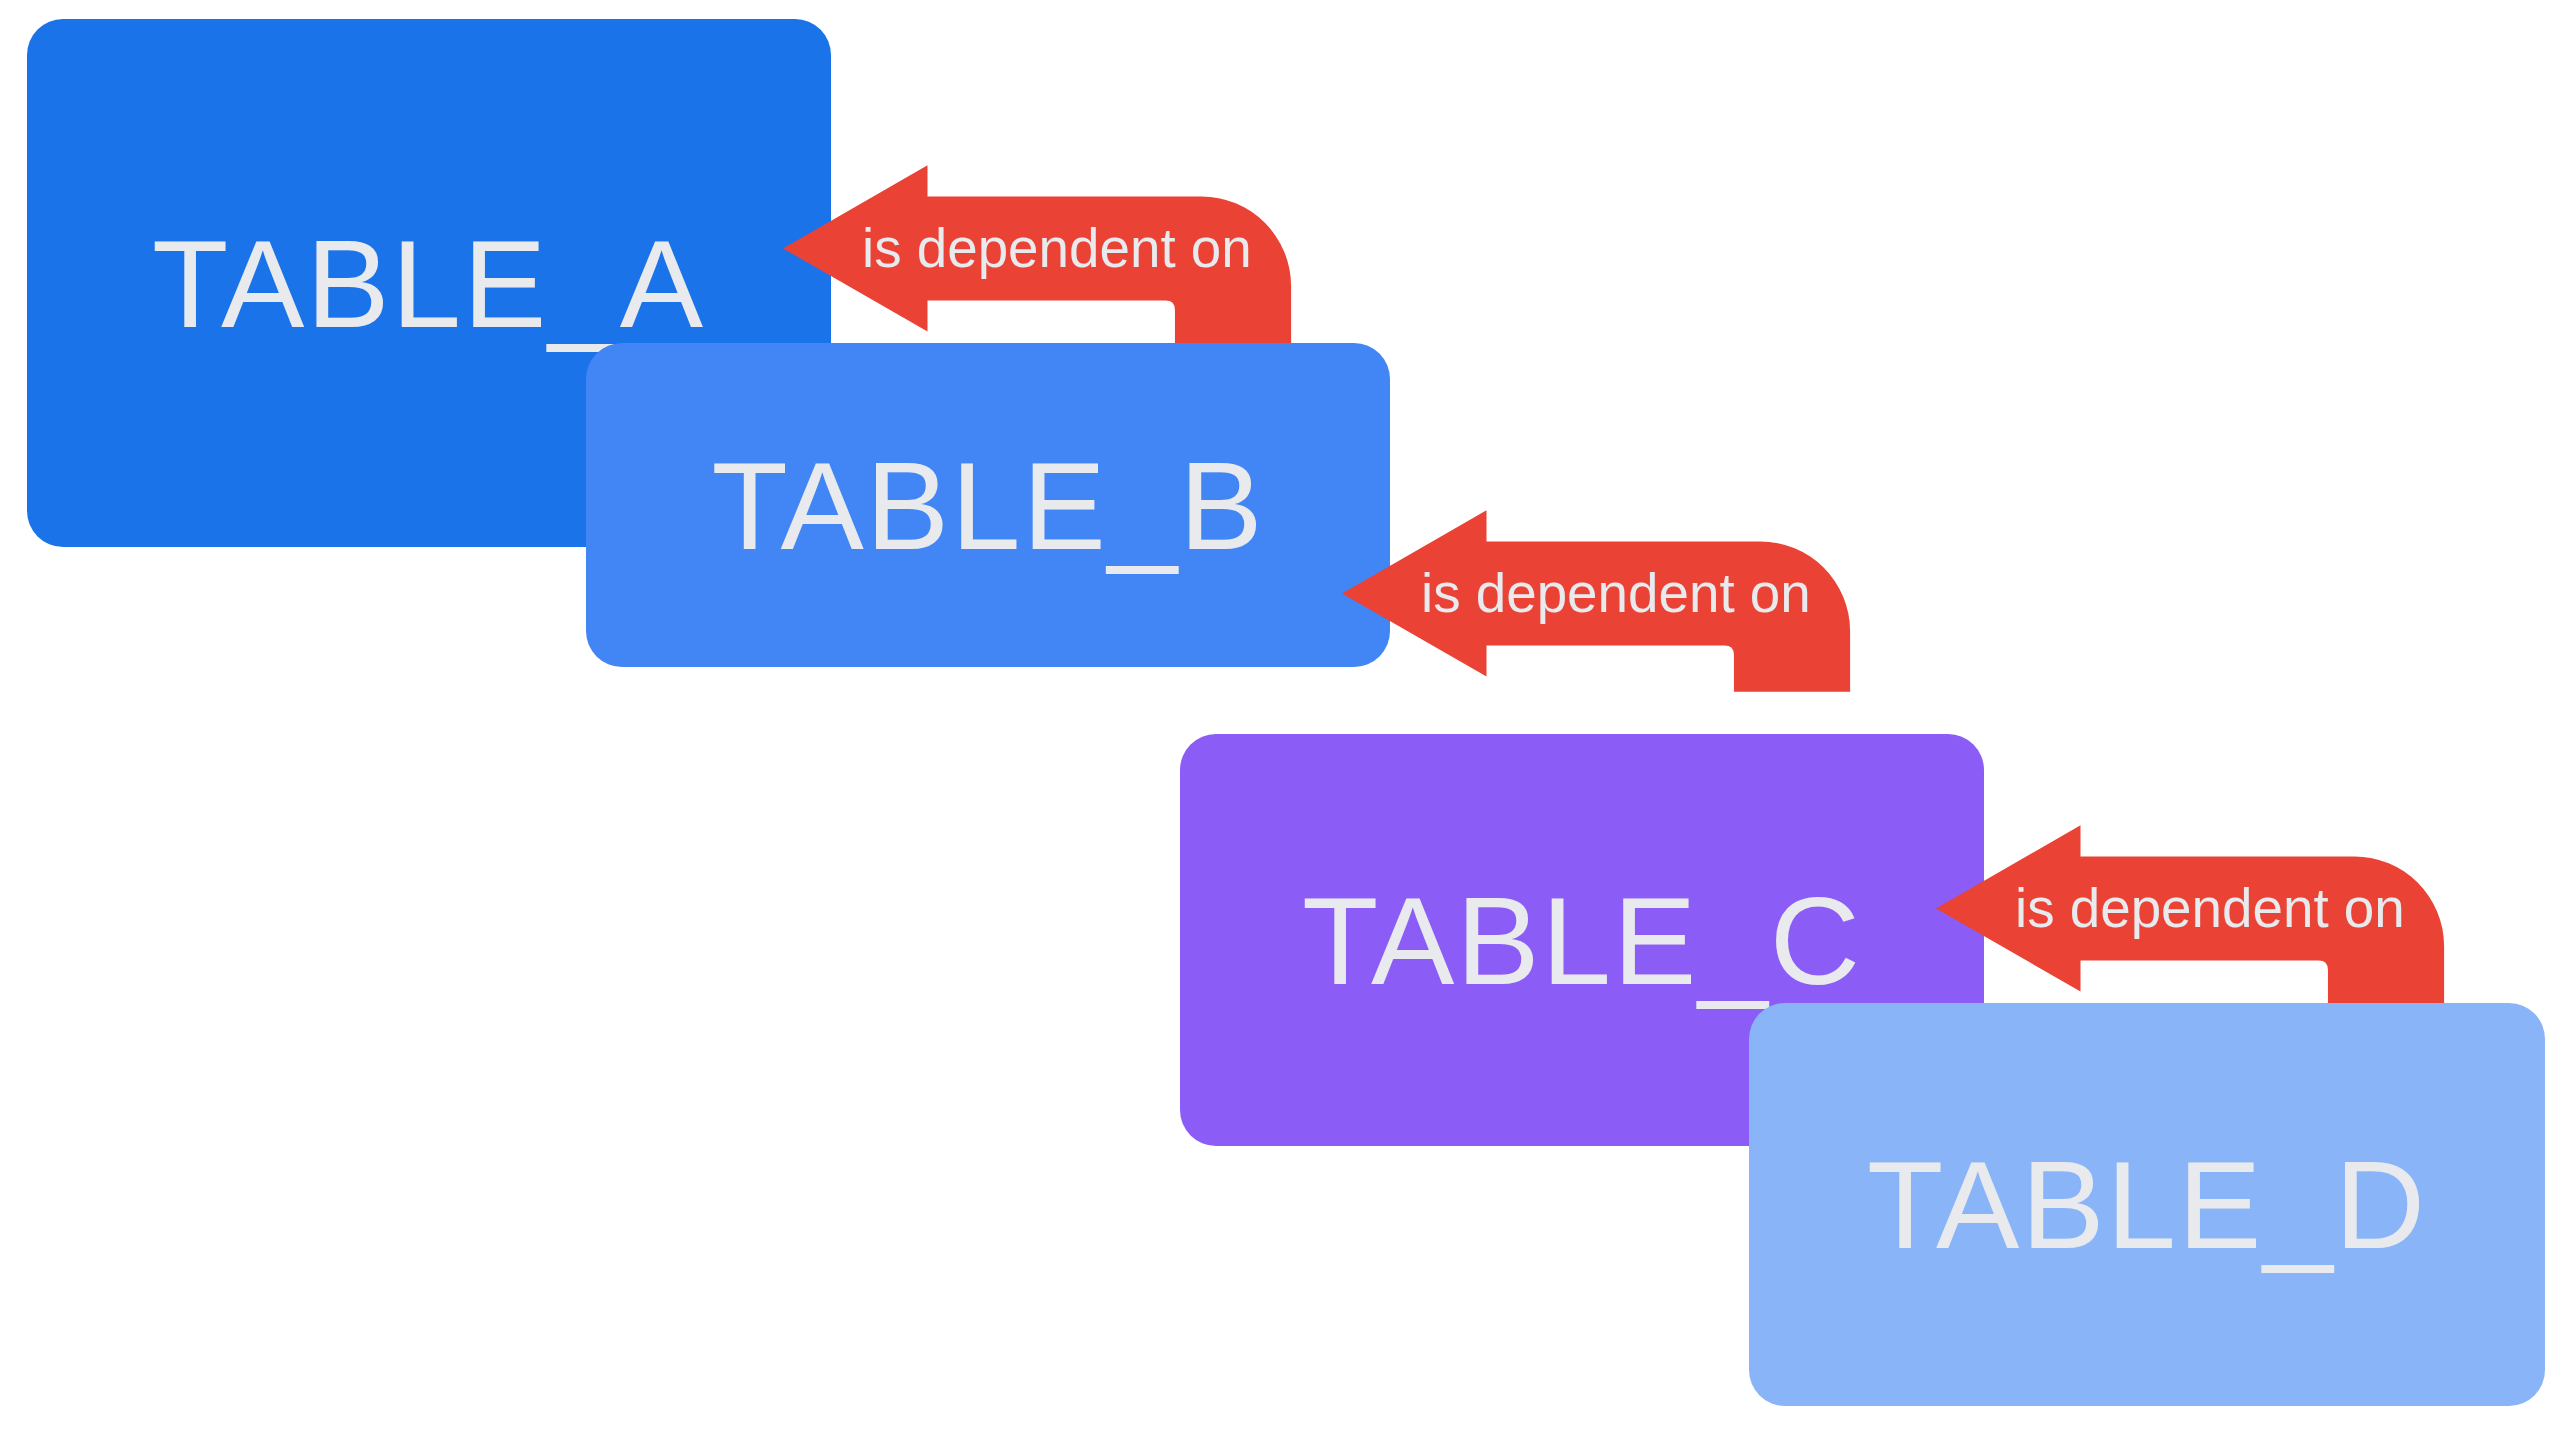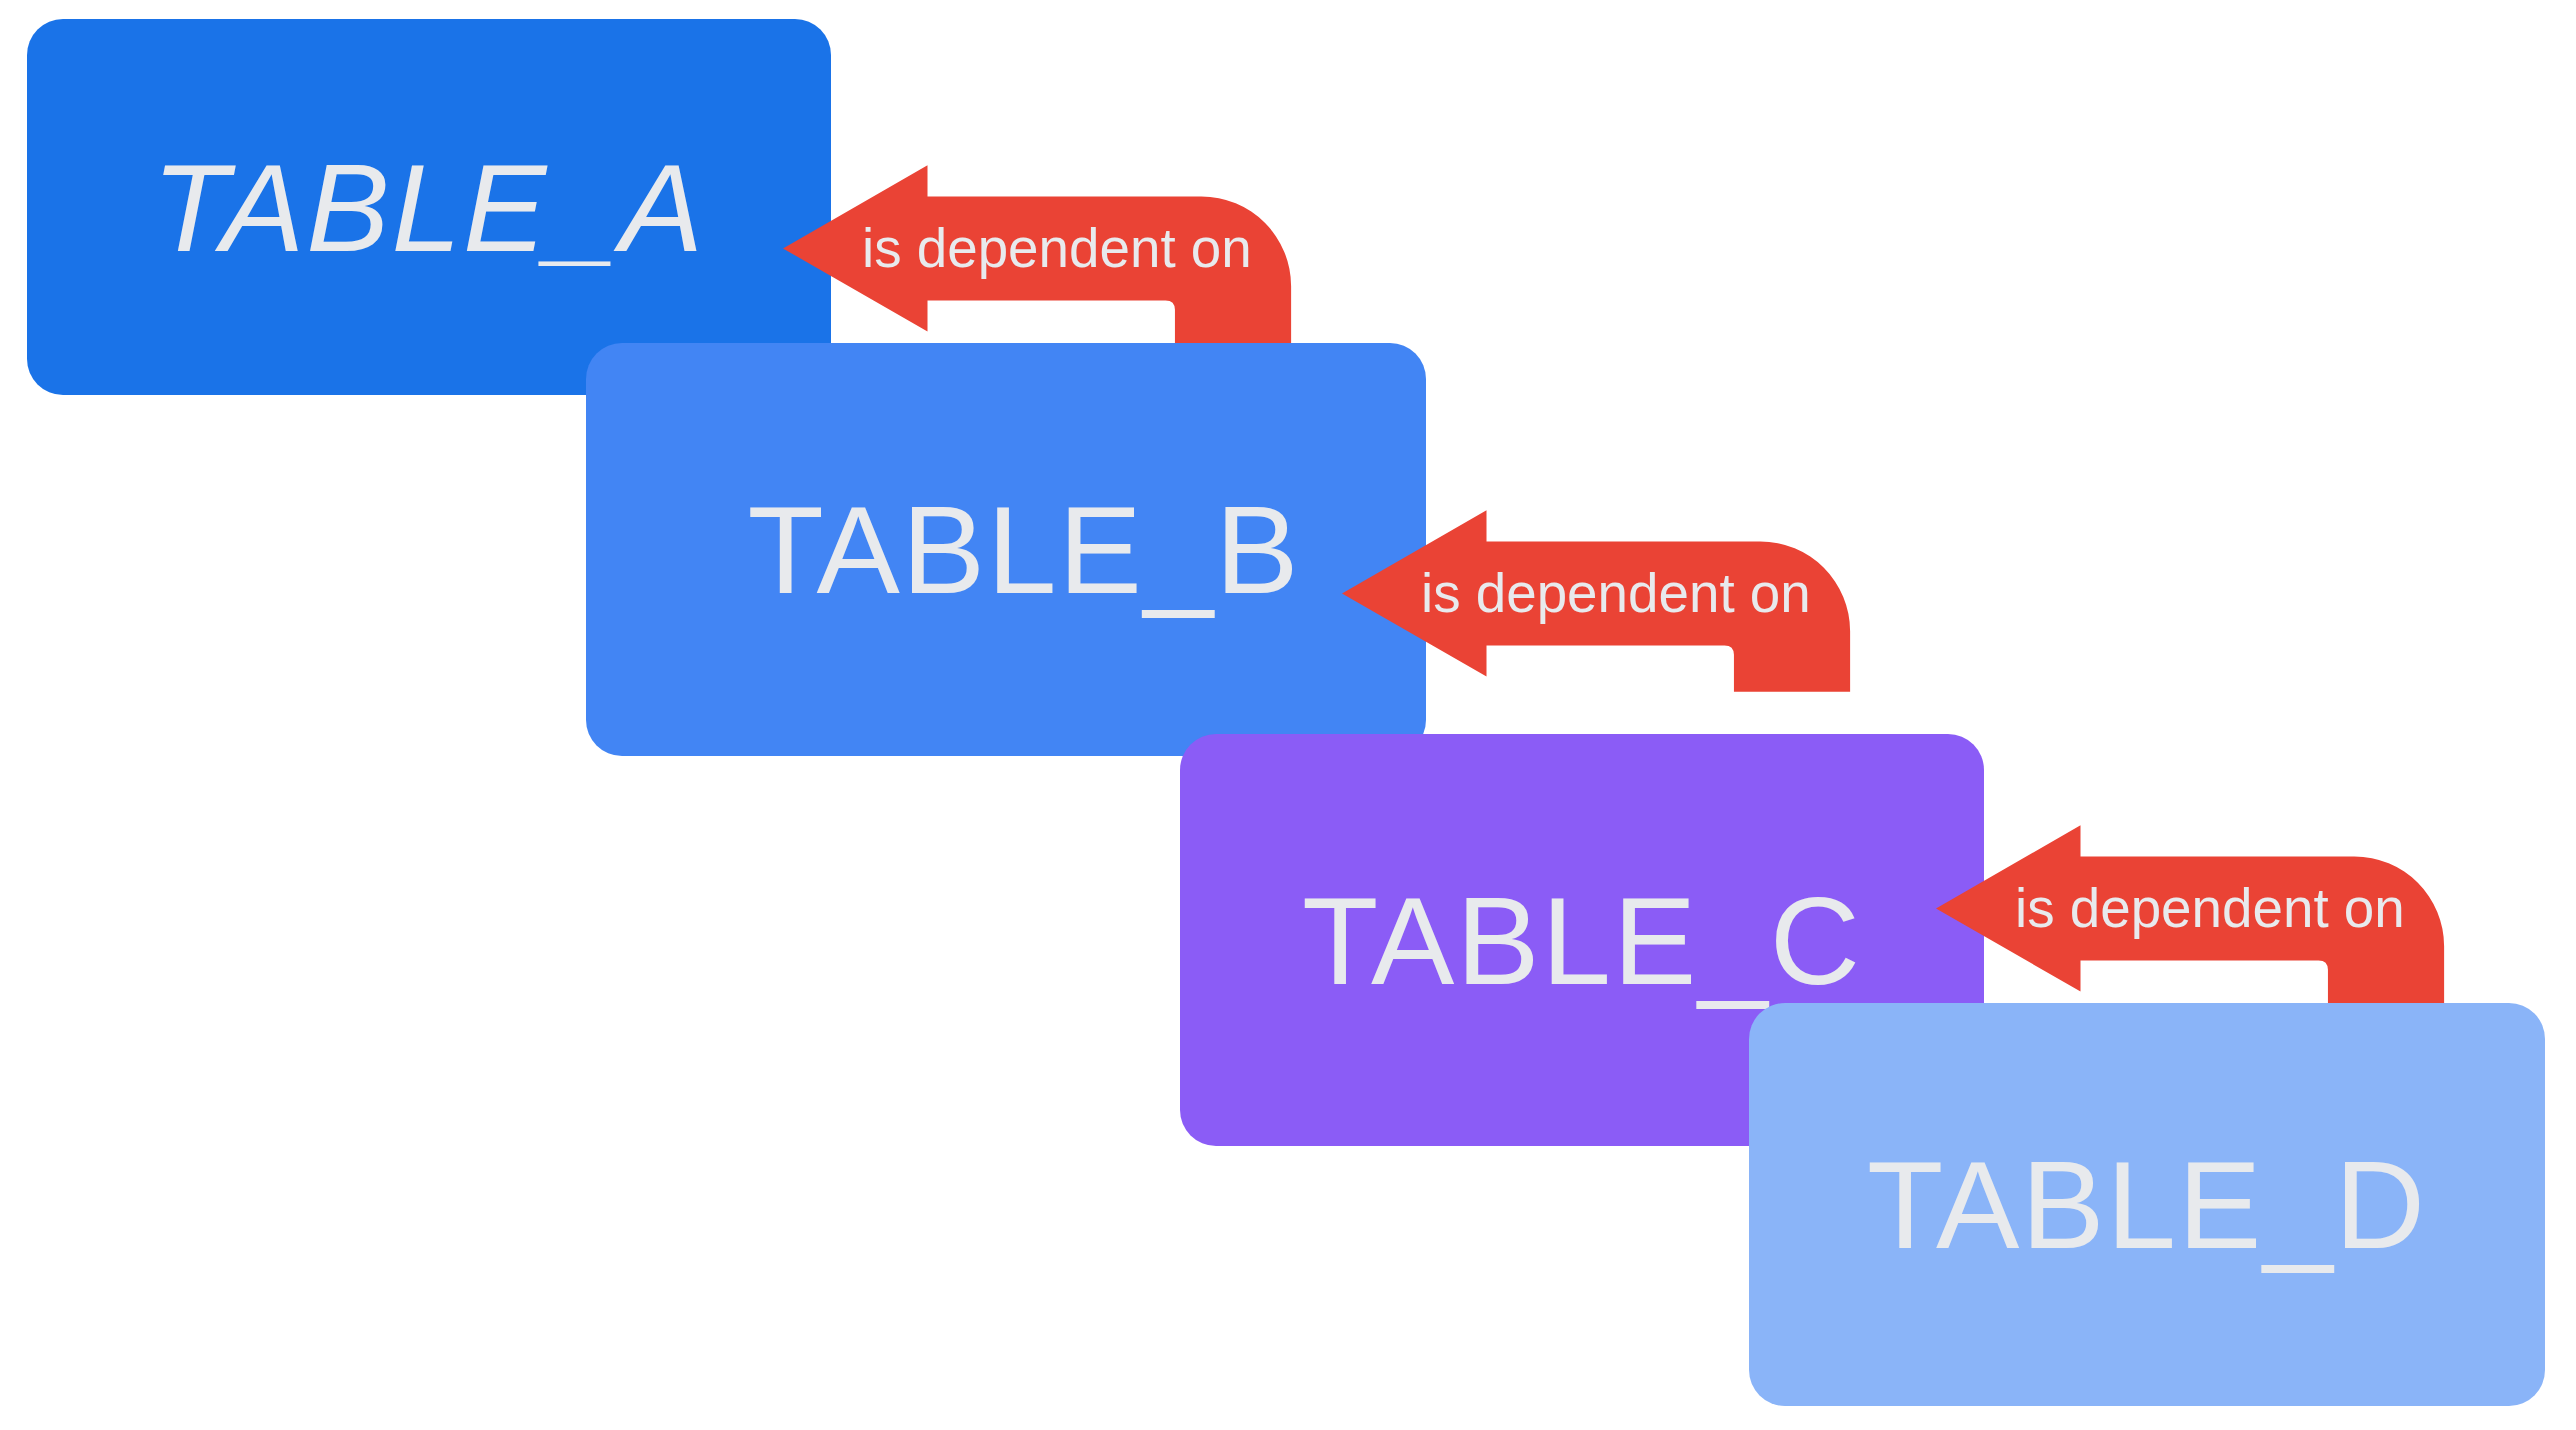--- a/index.html
+++ b/index.html
@@ -23,22 +23,22 @@
     justify-content: center;
   }
   .table-label {
     font-size: 125px;
     font-weight: 200;
     letter-spacing: 1.9px;
     line-height: 1;
     white-space: nowrap;
   }
   
-  .box-a { left: 26.5px;   top: 19px;   width: 804px; height: 376px; font-style: italic; }
-  .box-b { left: 586px;  top: 343px;  width: 804px; height: 413px; padding-left: 36px; }
+  .box-a { left: 26.5px;   top: 19px;   width: 804px; height: 528px; }
+  .box-b { left: 586px;  top: 343px;  width: 804px; height: 324px; }
   .box-c { left: 1180px; top: 687px;  width: 804px; height: 412px; }
   .box-d { left: 1749px; top: 1003px; width: 796px; height: 403px; }
 
   .arrow {
     position: absolute;
     overflow: visible;
   }
   .arrow-1 { left: 783px;  top: 165px; }
   .arrow-2 { left: 1342px; top: 510px; }
   .arrow-3 { left: 1936px; top: 825px; }

